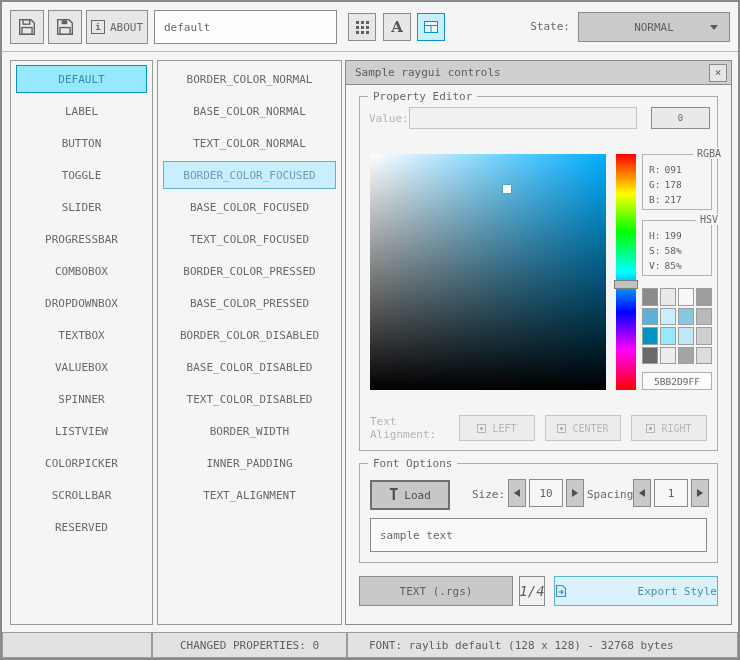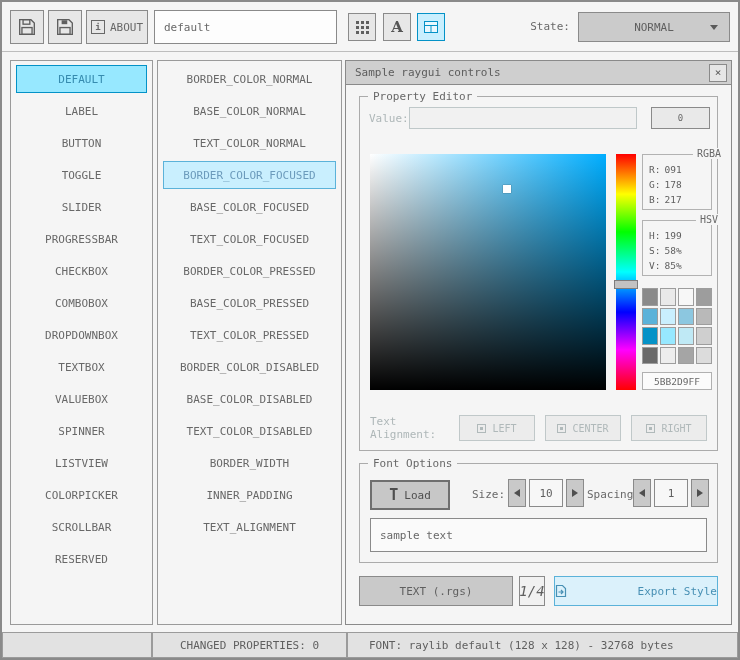--- a/index.html
+++ b/index.html
@@ -150,42 +150,40 @@
     </div>
   </header>
 
   <nav class="list-panel controls">
     <div class="list-item sel-pressed">DEFAULT</div>
     <div class="list-item">LABEL</div>
     <div class="list-item">BUTTON</div>
     <div class="list-item">TOGGLE</div>
     <div class="list-item">SLIDER</div>
     <div class="list-item">PROGRESSBAR</div>
-    <div class="list-item">CHECKBOX</div>
     <div class="list-item">COMBOBOX</div>
     <div class="list-item">DROPDOWNBOX</div>
     <div class="list-item">TEXTBOX</div>
     <div class="list-item">VALUEBOX</div>
     <div class="list-item">SPINNER</div>
     <div class="list-item">LISTVIEW</div>
     <div class="list-item">COLORPICKER</div>
     <div class="list-item">SCROLLBAR</div>
     <div class="list-item">RESERVED</div>
   </nav>
 
   <nav class="list-panel props">
     <div class="list-item">BORDER_COLOR_NORMAL</div>
     <div class="list-item">BASE_COLOR_NORMAL</div>
     <div class="list-item">TEXT_COLOR_NORMAL</div>
     <div class="list-item sel-focused">BORDER_COLOR_FOCUSED</div>
     <div class="list-item">BASE_COLOR_FOCUSED</div>
     <div class="list-item">TEXT_COLOR_FOCUSED</div>
     <div class="list-item">BORDER_COLOR_PRESSED</div>
     <div class="list-item">BASE_COLOR_PRESSED</div>
-    <div class="list-item">TEXT_COLOR_PRESSED</div>
     <div class="list-item">BORDER_COLOR_DISABLED</div>
     <div class="list-item">BASE_COLOR_DISABLED</div>
     <div class="list-item">TEXT_COLOR_DISABLED</div>
     <div class="list-item">BORDER_WIDTH</div>
     <div class="list-item">INNER_PADDING</div>
     <div class="list-item">TEXT_ALIGNMENT</div>
   </nav>
 
   <section class="sample-window">
     <div class="win-titlebar">

